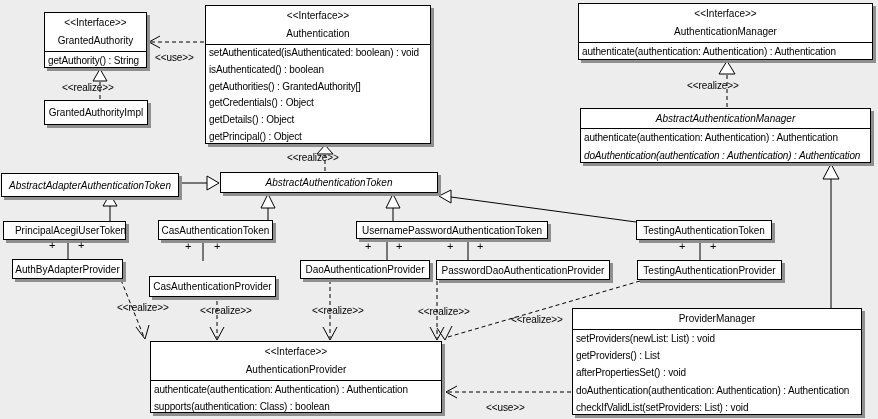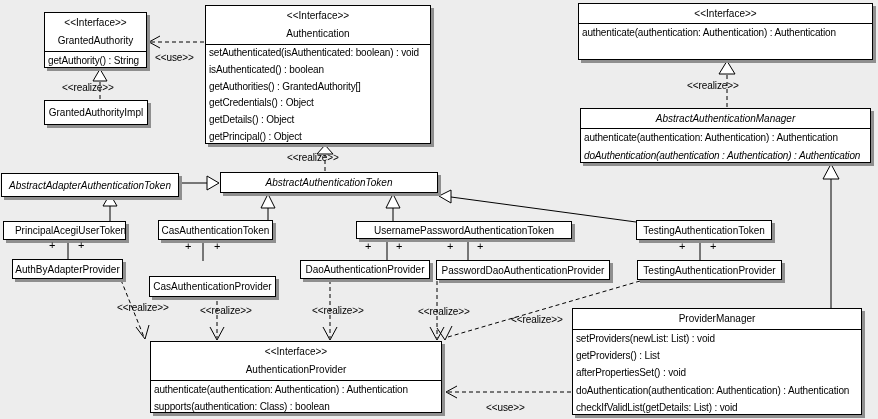--- a/index.html
+++ b/index.html
@@ -164,20 +164,21 @@
   <div class="m">setAuthenticated(isAuthenticated: boolean) : void</div>
   <div class="m">isAuthenticated() : boolean</div>
   <div class="m">getAuthorities() : GrantedAuthority[]</div>
   <div class="m">getCredentials() : Object</div>
   <div class="m">getDetails() : Object</div>
   <div class="m">getPrincipal() : Object</div>
 </div>
 
 <div class="cls mm" style="left:578px;top:3px;width:295px;height:57px;">
   <div class="hdr stereo">&lt;&lt;Interface&gt;&gt;</div>
+  <div class="hdr cname">AuthenticationManager</div>
   <div class="sep"></div>
   <div class="m">authenticate(authentication: Authentication) : Authentication</div>
 </div>
 
 <div class="cls mm" style="left:580px;top:108px;width:291px;height:55px;">
   <div class="hdr cname it" style="line-height:19px;height:19px;">AbstractAuthenticationManager</div>
   <div class="sep"></div>
   <div class="m">authenticate(authentication: Authentication) : Authentication</div>
   <div class="m it">doAuthentication(authentication : Authentication) : Authentication</div>
 </div>
@@ -199,21 +200,21 @@
 </div>
 
 <div class="cls" style="left:158px;top:220px;width:115px;height:20px;">
   <div class="nm">CasAuthenticationToken</div>
 </div>
 
 <div class="cls" style="left:149px;top:276px;width:127px;height:21px;">
   <div class="nm">CasAuthenticationProvider</div>
 </div>
 
-<div class="cls" style="left:356px;top:221px;width:216px;height:18px;">
+<div class="cls" style="left:356px;top:221px;width:192px;height:18px;">
   <div class="nm">UsernamePasswordAuthenticationToken</div>
 </div>
 
 <div class="cls" style="left:300px;top:260px;width:130px;height:19px;">
   <div class="nm">DaoAuthenticationProvider</div>
 </div>
 
 <div class="cls" style="left:436px;top:260px;width:174px;height:20px;">
   <div class="nm">PasswordDaoAuthenticationProvider</div>
 </div>
@@ -234,21 +235,21 @@
   <div class="m">supports(authentication: Class) : boolean</div>
 </div>
 
 <div class="cls pm" style="left:572px;top:308px;width:290px;height:107px;">
   <div class="hdr cname" style="line-height:20px;height:20px;">ProviderManager</div>
   <div class="sep"></div>
   <div class="m">setProviders(newList: List) : void</div>
   <div class="m">getProviders() : List</div>
   <div class="m">afterPropertiesSet() : void</div>
   <div class="m">doAuthentication(authentication: Authentication) : Authentication</div>
-  <div class="m">checkIfValidList(getDetails: List) : void</div>
+  <div class="m">checkIfValidList(setProviders: List) : void</div>
 </div>
 
 <span class="lbl" style="left:155px;top:52px;">&lt;&lt;use&gt;&gt;</span>
 <span class="lbl" style="left:62px;top:82px;">&lt;&lt;realize&gt;&gt;</span>
 <span class="lbl" style="left:287px;top:152px;">&lt;&lt;realize&gt;&gt;</span>
 <span class="lbl" style="left:687px;top:80px;">&lt;&lt;realize&gt;&gt;</span>
 <span class="lbl" style="left:117px;top:302px;">&lt;&lt;realize&gt;&gt;</span>
 <span class="lbl" style="left:200px;top:305px;">&lt;&lt;realize&gt;&gt;</span>
 <span class="lbl" style="left:312px;top:305px;">&lt;&lt;realize&gt;&gt;</span>
 <span class="lbl" style="left:418px;top:306px;">&lt;&lt;realize&gt;&gt;</span>

